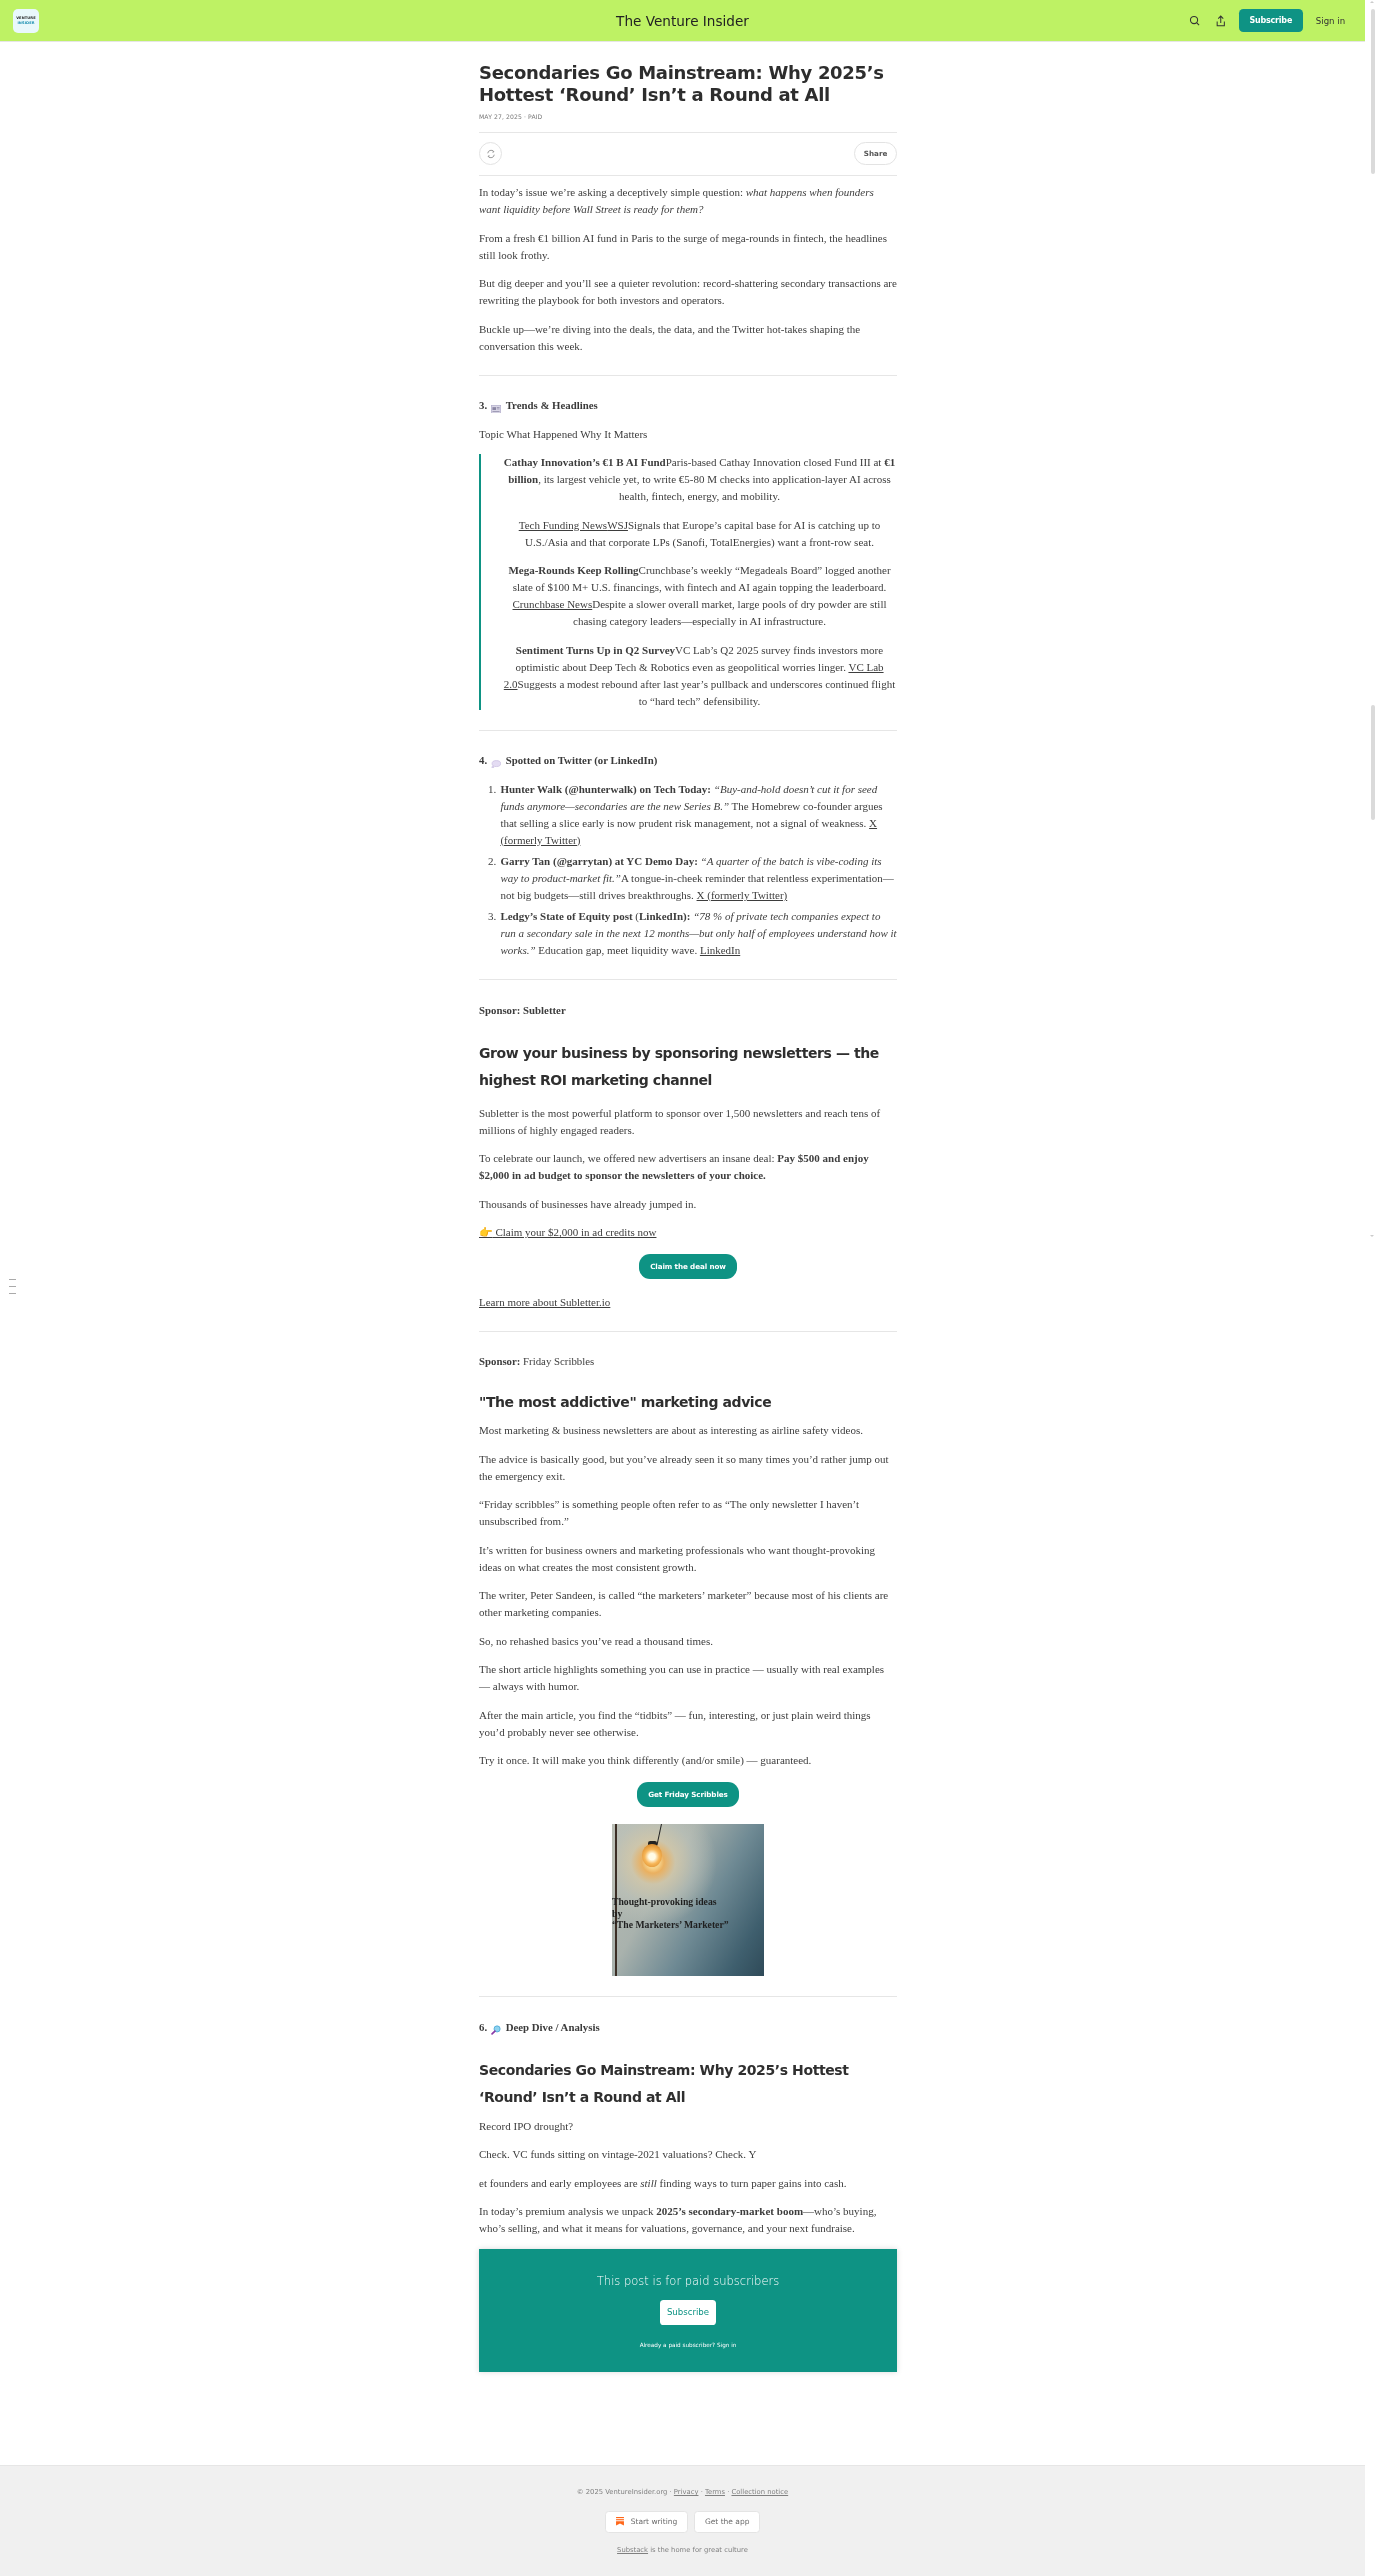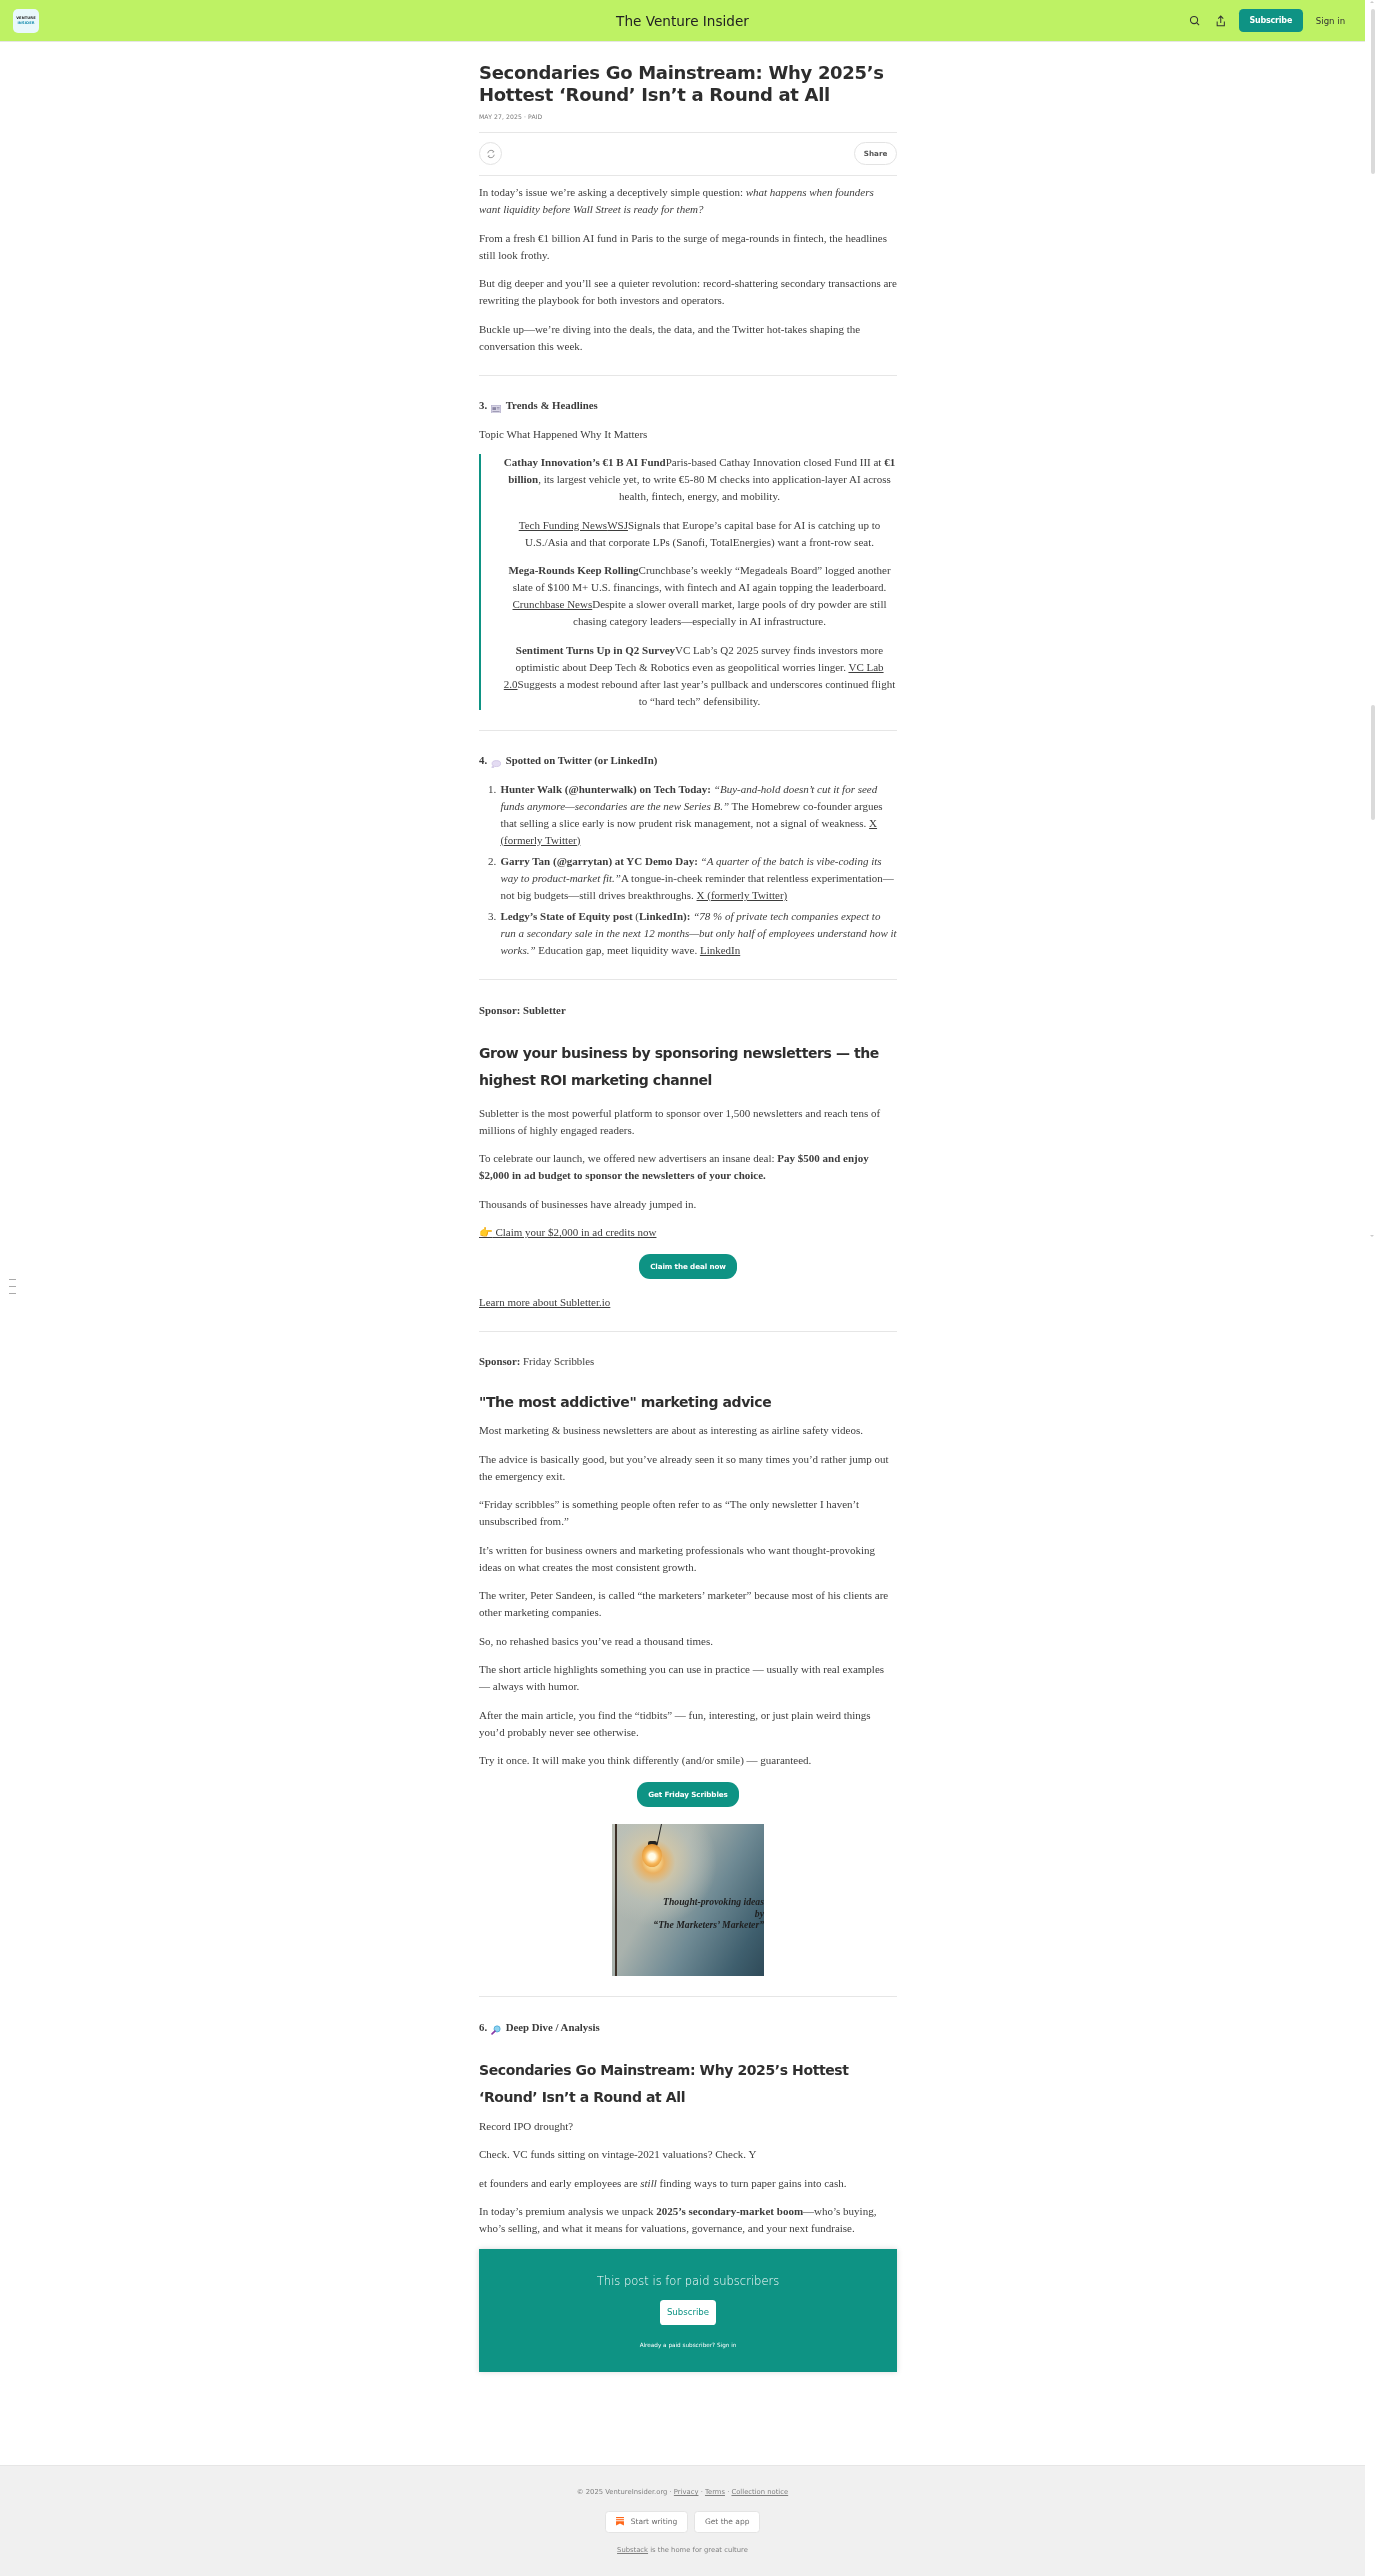--- a/index.html
+++ b/index.html
@@ -59,21 +59,21 @@
   .ad-h1.short { margin-top: 18.6px; }
   .cta-wrap { display: flex; justify-content: center; margin-top: 13px; }
   .cta { background: #0e9384; color: #fff; font-family: "DejaVu Sans", sans-serif; font-size: 7.2px; font-weight: bold; height: 25px; padding: 0 11.5px; border-radius: 11px; display: flex; align-items: center; letter-spacing: -0.1px; }
   .ad-image { width: 152px; height: 152px; margin: 17px auto 0; position: relative; overflow: hidden;
     background: radial-gradient(circle at 27% 25%, #f6d28a 0 4%, #eab060 7%, rgba(210,200,170,0.85) 14%, rgba(190,195,185,0.6) 26%, transparent 40%),
                 linear-gradient(120deg, #b9bdb5 0%, #a9b2ad 35%, #6f8a94 60%, #3f5f6e 85%, #2f4a58 100%); }
   .ad-image .wire { position: absolute; left: 49px; top: 0; width: 1.4px; height: 21.5px; background: #222; transform: rotate(12deg); transform-origin: top; }
   .ad-image .bulb { position: absolute; left: 30px; top: 20px; width: 20px; height: 23px; border-radius: 50%; background: radial-gradient(circle at 50% 55%, #fffbe6 0 20%, #f7b75a 45%, #d98a2a 80%); }
   .ad-image .cap { position: absolute; left: 36px; top: 17px; width: 8.6px; height: 5.7px; background: #222; border-radius: 2.2px; }
   .ad-image .rail { position: absolute; left: 2.9px; top: 0; width: 2.2px; height: 152px; background: #3b2e25; }
-  .ad-image .cap-text { position: absolute; left: 0; right: 0; top: 72px; text-align: right; font-family: "Liberation Serif", serif; font-weight: bold; font-size: 9.7px; line-height: 11.5px; color: #1f1f1f; font-style: italic; }
+  .ad-image .cap-text { position: absolute; left: 0; right: 0; top: 72px; text-align: left; font-family: "Liberation Serif", serif; font-weight: bold; font-size: 9.7px; line-height: 11.5px; color: #1f1f1f; }
 
   .paywall { margin-top: 11.5px; background: #0e9384; height: 123px; box-shadow: 0 0 5.7px rgba(0,0,0,0.15); display: flex; flex-direction: column; align-items: center; color: #fff; }
   .paywall .pw-title { font-family: "DejaVu Sans", sans-serif; font-size: 11.5px; margin-top: 24.4px; font-weight: 300; }
   .paywall .pw-btn { margin-top: 10px; background: #fff; color: #0e9384; font-family: "DejaVu Sans", sans-serif; font-size: 8.6px; height: 25px; width: 56px; border-radius: 3.6px; display: flex; align-items: center; justify-content: center; }
   .paywall .pw-note { margin-top: 11.5px; font-family: "DejaVu Sans", sans-serif; font-size: 5.7px; }
 
   
   .footer { position: absolute; left: 0; top: 2465px; width: 1365px; height: 133px; background: #f0f0f0; border-top: 0.7px solid #e6e6e6; font-family: "DejaVu Sans", sans-serif; color: #808080; }
   .ft-line { position: absolute; left: 0; right: 0; top: 22px; text-align: center; font-size: 6.8px; }
   .ft-btns { position: absolute; left: 0; right: 0; top: 45px; display: flex; justify-content: center; gap: 5.7px; }

